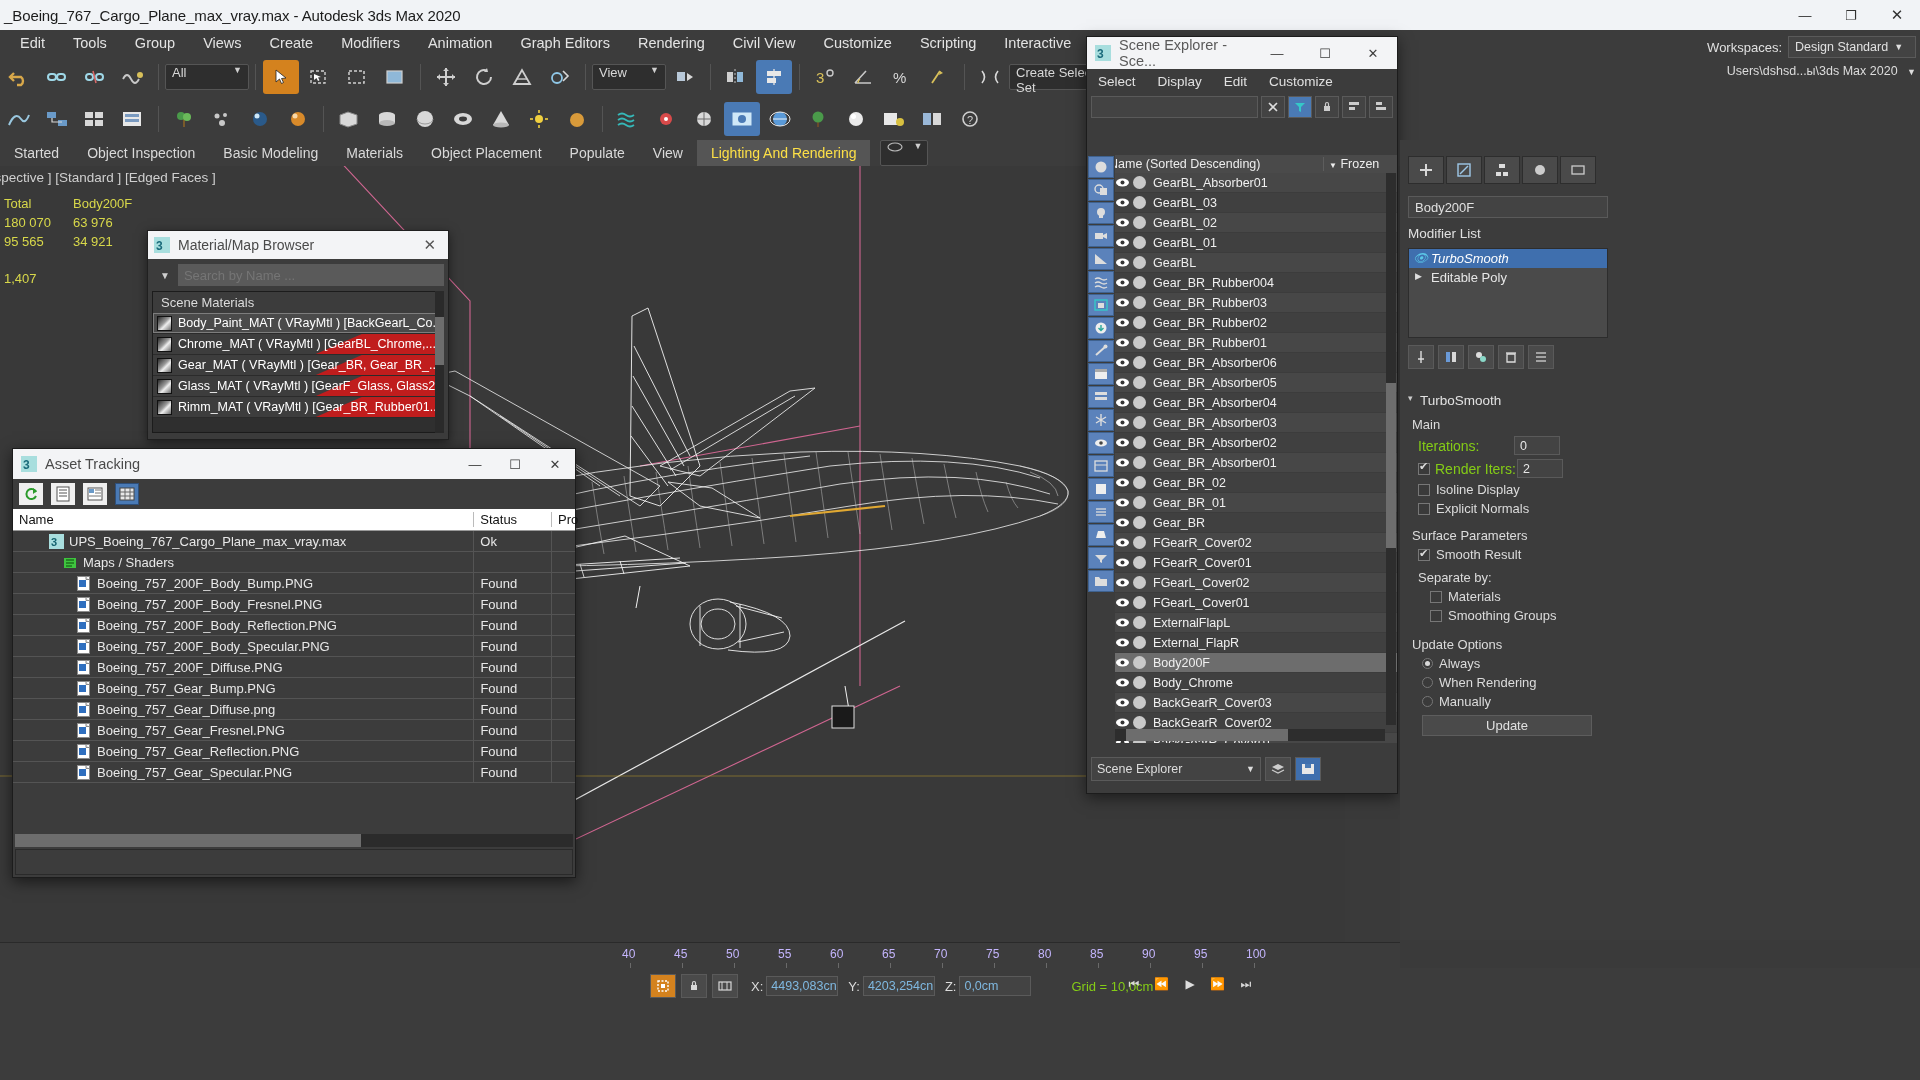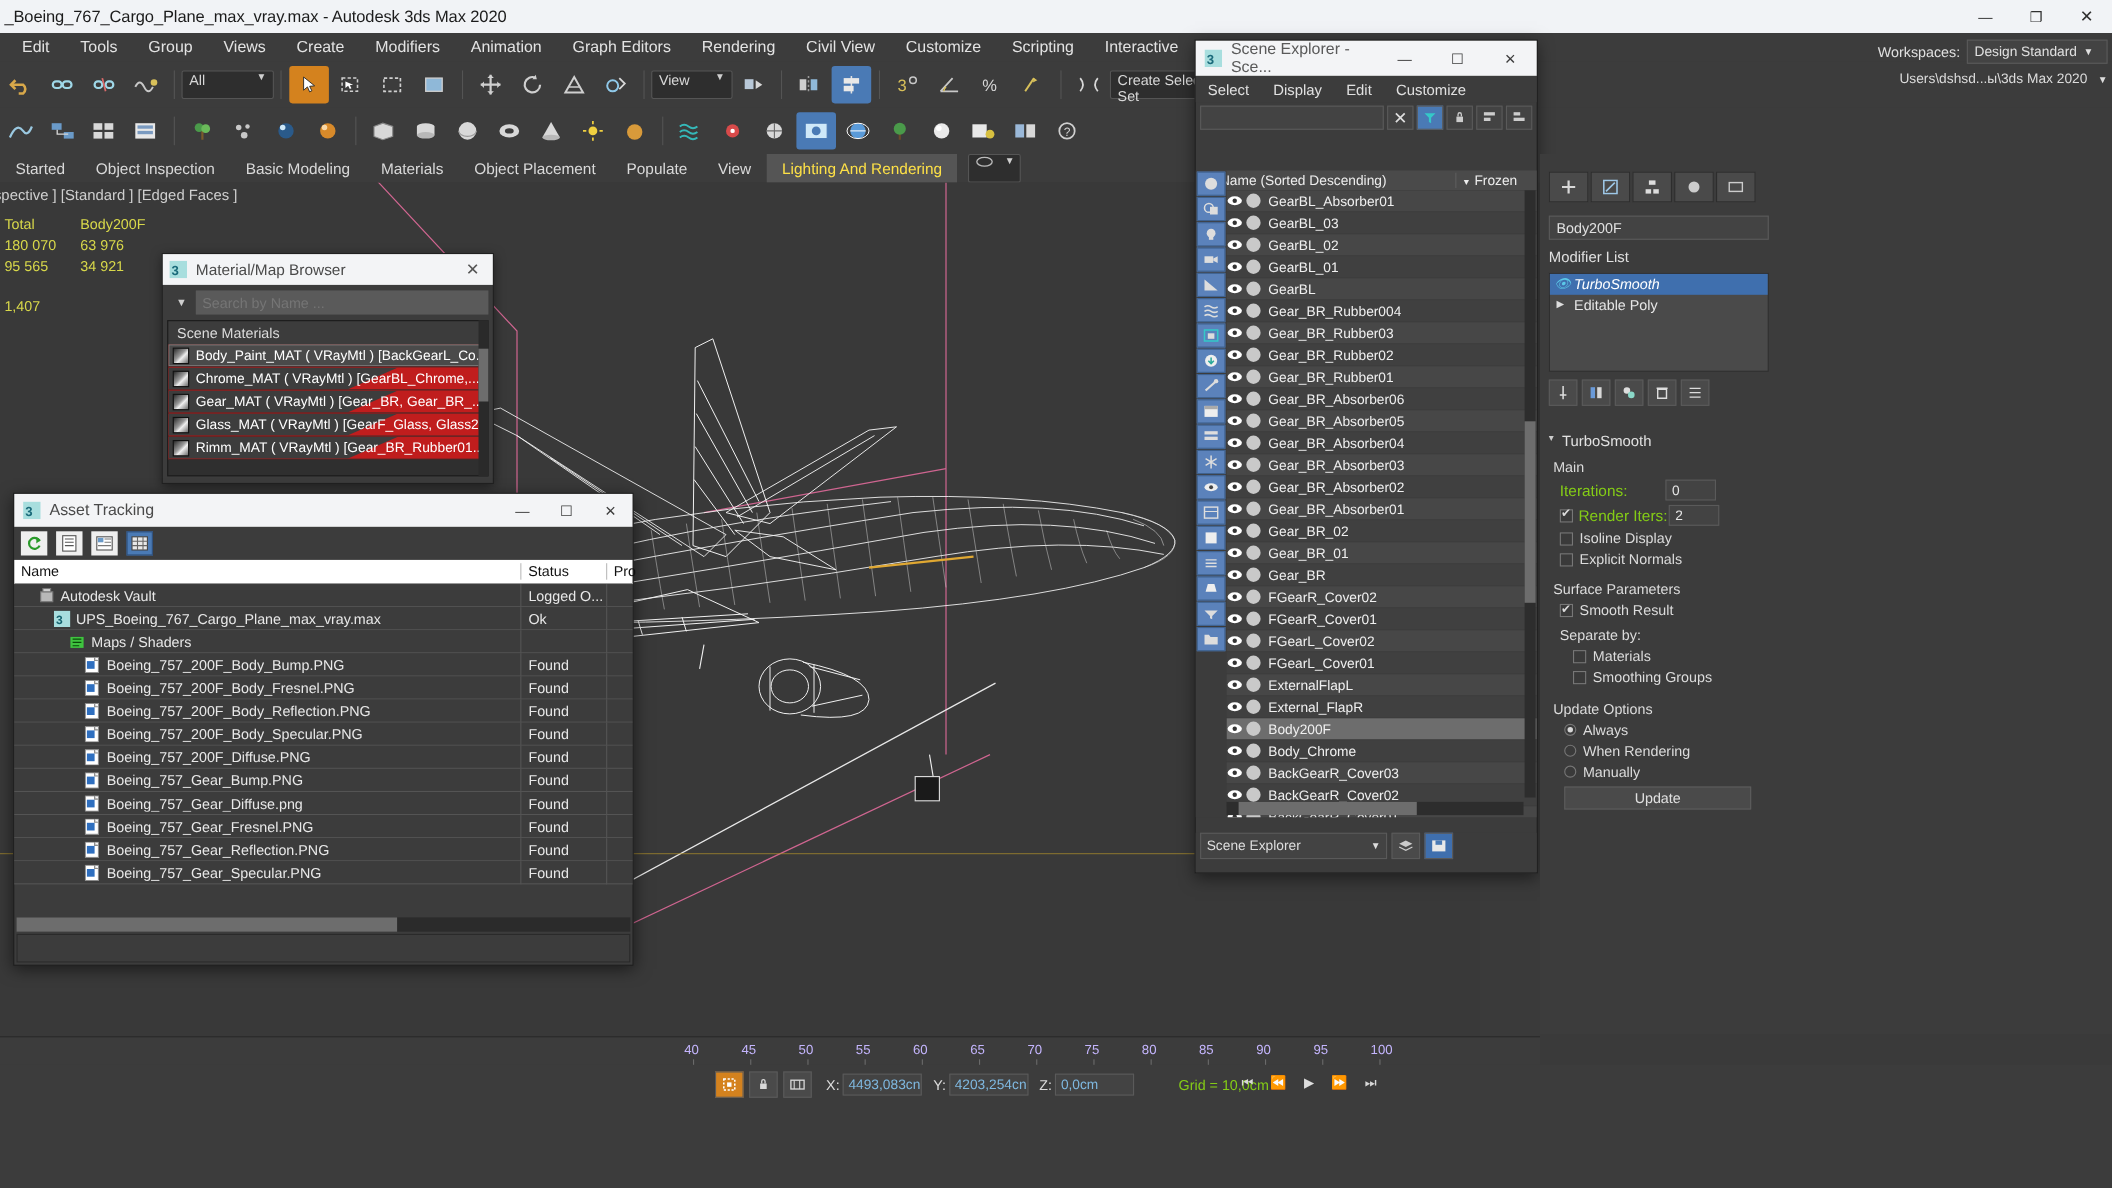--- a/index.html
+++ b/index.html
@@ -854,33 +854,20 @@
           </svg>
       </div>
     </div>
     <div class="hdr">
       <div class="h n">Name</div>
       <div class="h s">Status</div>
       <div class="h p">Pro</div>
     </div>
     <div id="at-rows">
         <div class="arow">
-          <div class="n" style="padding-left: 22px;">
-            <span style="width: 15px; height: 15px; margin-right: 5px; flex: 0 0 auto; display: inline-block;">
-              <svg width="15" height="15" viewBox="0 0 15 15">
-                <rect x="2" y="4" width="11" height="9" fill="#b8b8b8" stroke="#777"></rect>
-                <rect x="4" y="1" width="7" height="3" fill="#cfcfcf" stroke="#777"></rect>
-              </svg>
-            </span>
-            <span>Autodesk Vault</span>
-          </div>
-          <div class="s">Logged O...</div>
-          <div class="p"></div>
-        </div>
-        <div class="arow">
           <div class="n" style="padding-left: 36px;">
             <span style="width: 15px; height: 15px; margin-right: 5px; flex: 0 0 auto; display: inline-block;">
               <svg width="15" height="15" viewBox="0 0 15 15">
                 <rect width="15" height="15" fill="#a8dede"></rect>
                 <text x="2" y="12" font-size="11" fill="#15636f" font-family="Liberation Sans" font-weight="bold">3</text>
               </svg>
             </span>
             <span>UPS_Boeing_767_Cargo_Plane_max_vray.max</span>
           </div>
           <div class="s">Ok</div>

